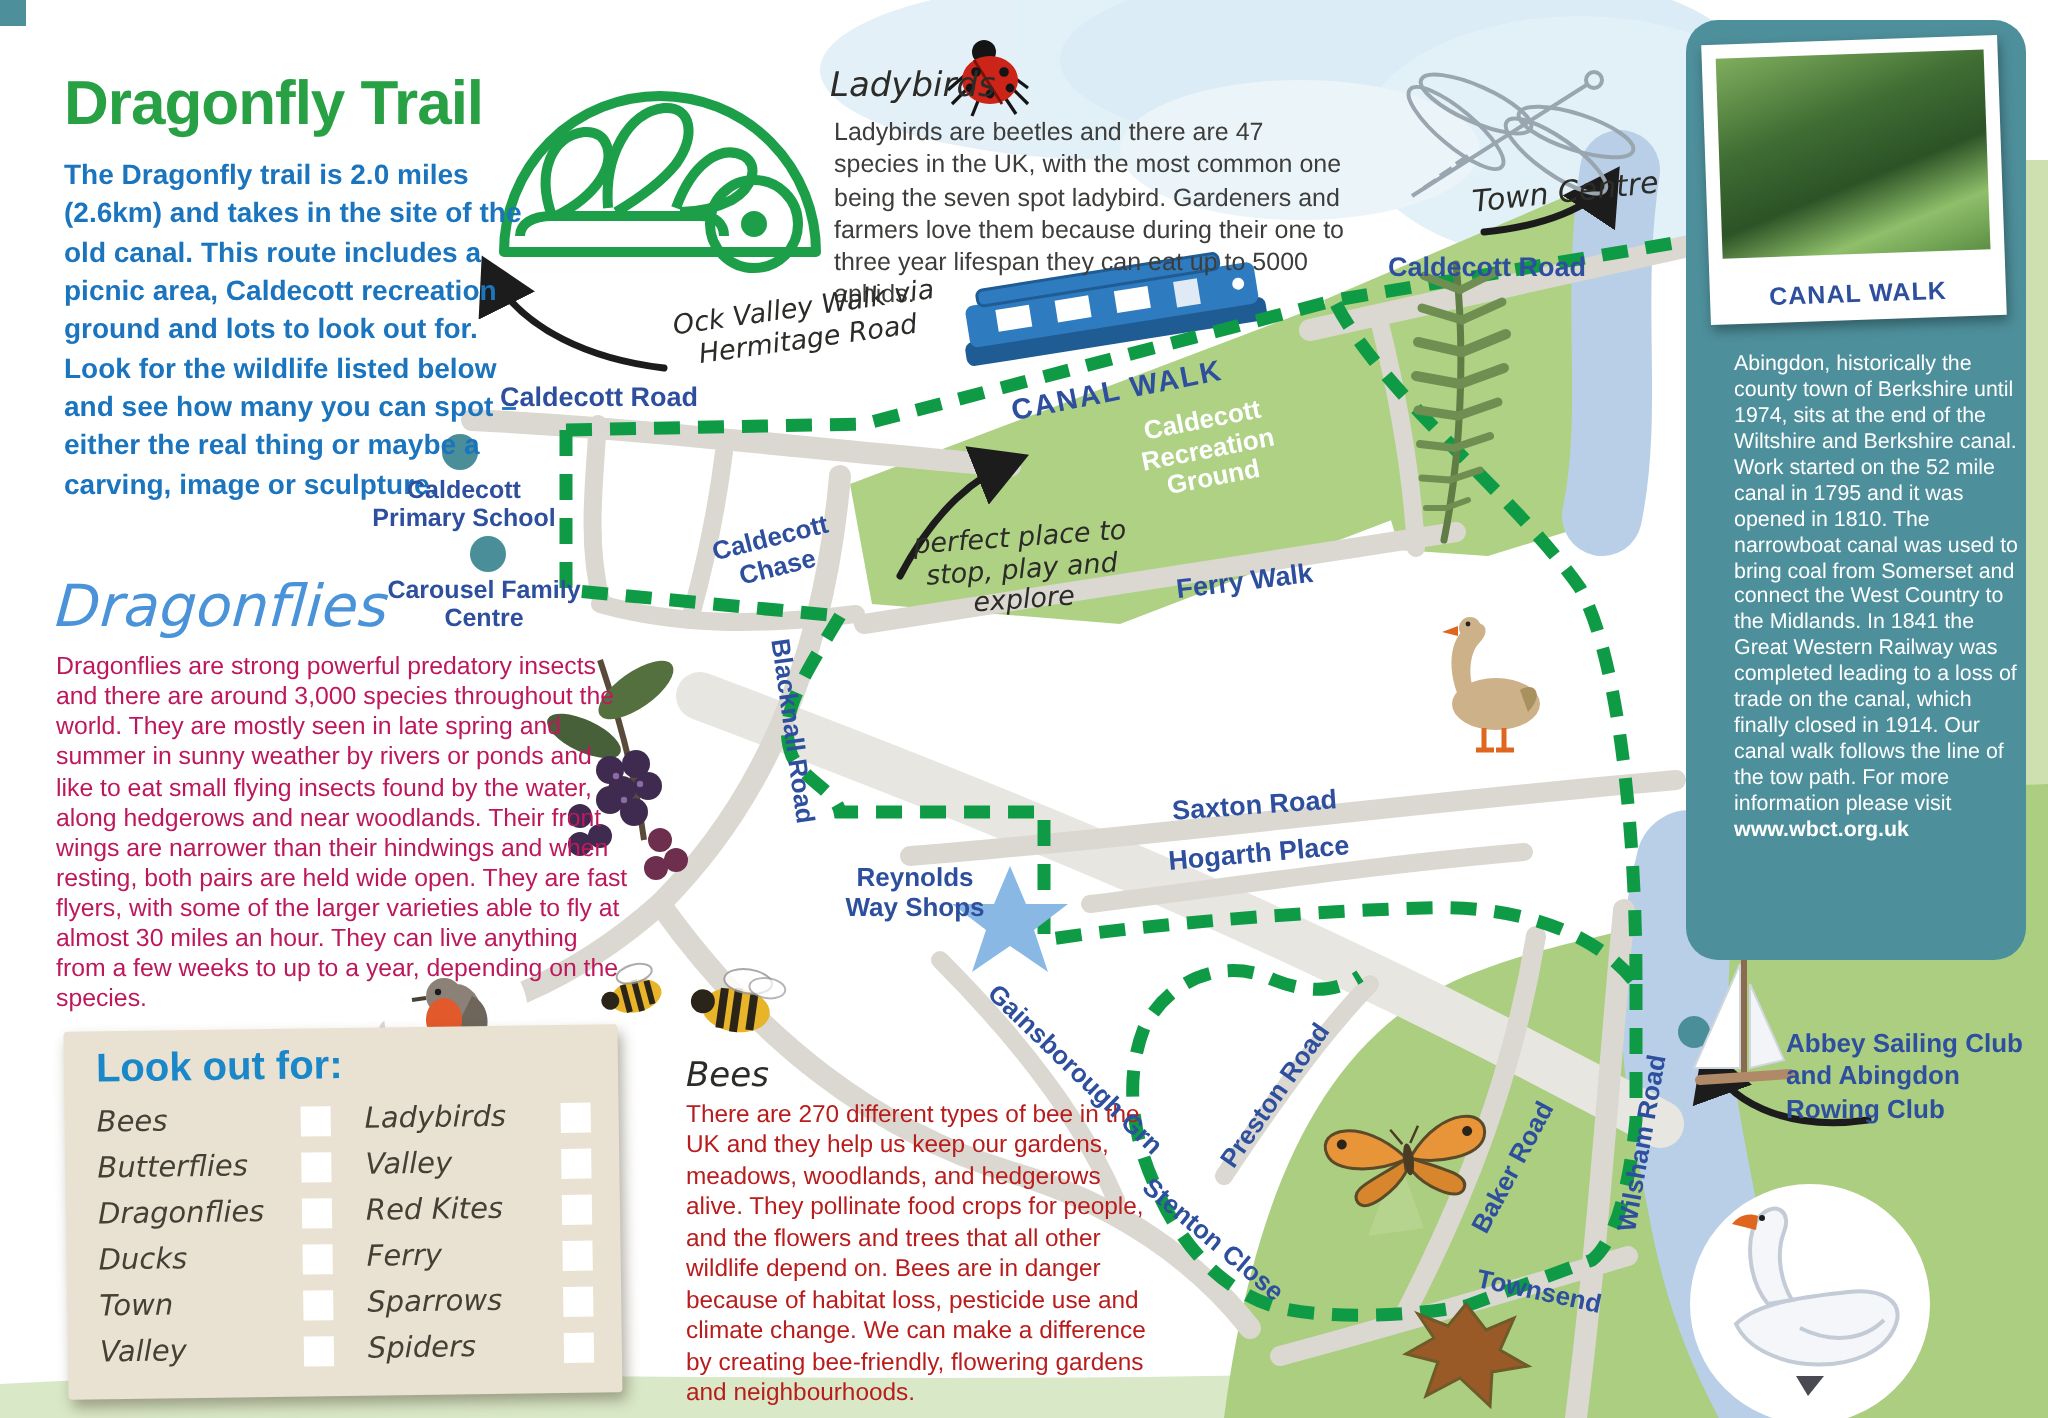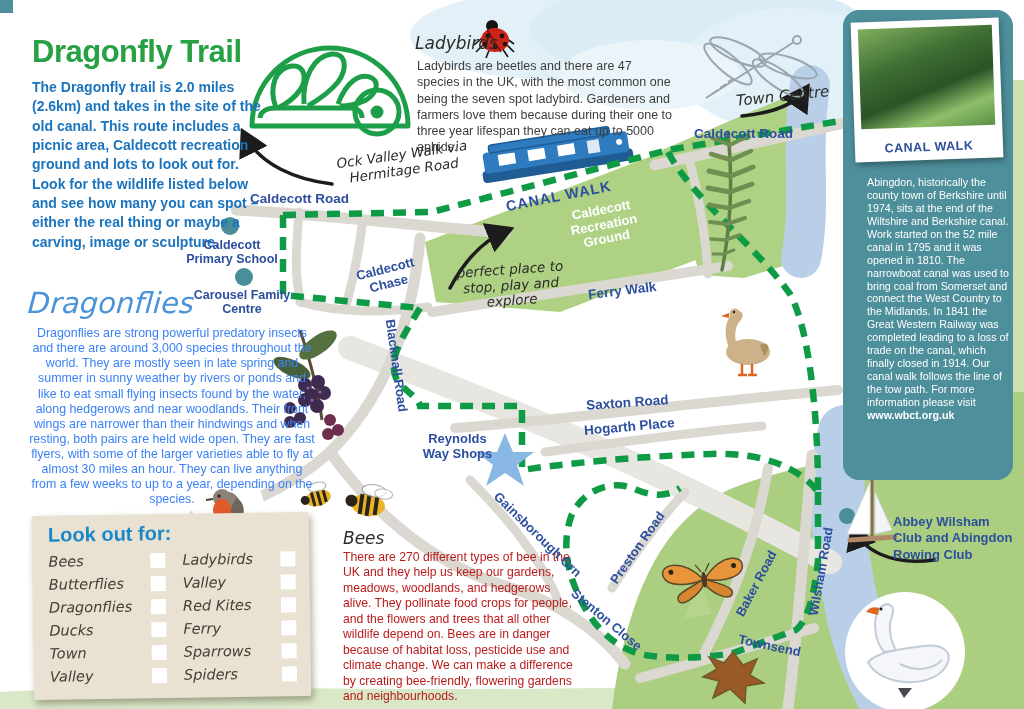--- a/index.html
+++ b/index.html
@@ -5,21 +5,21 @@
   html,body{margin:0;padding:0;background:#888;}
   .poster{position:relative;width:1024px;height:709px;background:#ffffff;overflow:hidden;
     font-family:"Liberation Sans",sans-serif;}
   .abs{position:absolute;}
   svg{display:block;}
   
   .title{left:32px;top:34px;font-size:31px;font-weight:800;color:#28a044;letter-spacing:-0.5px;}
   .intro{left:32px;top:78px;width:244px;font-size:14px;font-weight:700;color:#1b74be;line-height:1.38;}
   .hand{font-family:"DejaVu Sans",sans-serif;font-style:italic;}
   .dragonflies-h{left:28px;top:286px;font-size:29px;color:#4a93d9;transform:skewX(-4deg);}
-  .dragonflies-p{left:28px;top:326px;width:288px;font-size:12.4px;color:#3b82f6;line-height:1.22;text-align:center;}
+  .dragonflies-p{left:28px;top:326px;width:288px;font-size:12.4px;color:#be185d;line-height:1.22;}
   .ladybirds-h{left:415px;top:33px;font-size:17px;color:#2b2b28;}
   .ladybirds-p{left:417px;top:58px;width:258px;font-size:12.5px;color:#3d3d3b;line-height:1.3;}
   .bees-h{left:343px;top:528px;font-size:17px;color:#2b2b28;}
   .bees-p{left:343px;top:550px;width:232px;font-size:12.2px;color:#b91c1c;line-height:1.27;}
   
   .paper{left:33px;top:514px;width:277px;height:184px;background:#e9e1d1;transform:rotate(-0.8deg);
     box-shadow:2px 4px 7px rgba(80,70,50,.45);border-radius:2px;}
   .paper-title{position:absolute;left:16px;top:8px;font-size:20px;font-weight:800;color:#1a87c9;}
   .chk-row{position:absolute;height:20px;}
   .chk-label{position:absolute;left:0;top:0;font-size:14.5px;color:#454036;}
@@ -364,21 +364,21 @@
   <div class="ml" style="left:350px;top:358px;transform:rotate(82deg);transform-origin:center;">Blacknall Road</div>
   <div class="ml" style="left:586px;top:395px;font-size:13.5px;transform:rotate(-4deg);">Saxton Road</div>
   <div class="ml" style="left:584px;top:419px;font-size:13.5px;transform:rotate(-5deg);">Hogarth Place</div>
   <div class="ml wrap" style="left:415px;top:432px;width:85px;font-size:13px;">Reynolds Way Shops</div>
   <div class="ml" style="left:480px;top:527px;transform:rotate(44deg);">Gainsborough Grn</div>
   <div class="ml" style="left:595px;top:540px;transform:rotate(-55deg);">Preston Road</div>
   <div class="ml" style="left:563px;top:612px;transform:rotate(40deg);">Stenton Close</div>
   <div class="ml" style="left:720px;top:576px;transform:rotate(-62deg);">Baker Road</div>
   <div class="ml" style="left:776px;top:564px;transform:rotate(-80deg);">Wilsham Road</div>
   <div class="ml" style="left:738px;top:638px;transform:rotate(12deg);">Townsend</div>
-  <div class="ml wrap" style="left:893px;top:514px;width:128px;text-align:left;font-size:13px;line-height:1.25;">Abbey Wilsham Club and Abingdon Rowing Club</div>
+  <div class="ml wrap" style="left:893px;top:514px;width:128px;text-align:left;font-size:13px;line-height:1.25;">Abbey Sailing Club and Abingdon Rowing Club</div>
   <div class="annot" style="left:736px;top:88px;font-size:15px;transform:rotate(-6deg);">Town Centre</div>
 
   <div class="annot" style="left:333px;top:147px;width:140px;transform:rotate(-8deg);">Ock Valley Walk via Hermitage Road</div>
   <div class="annot" style="left:452px;top:262px;width:118px;transform:rotate(-4deg);">perfect place to stop, play and explore</div>
 
   <div class="abs sidebar">
     <div class="polaroid">
       <div class="photo"></div>
       <div class="photo-label">CANAL WALK</div>
     </div>

